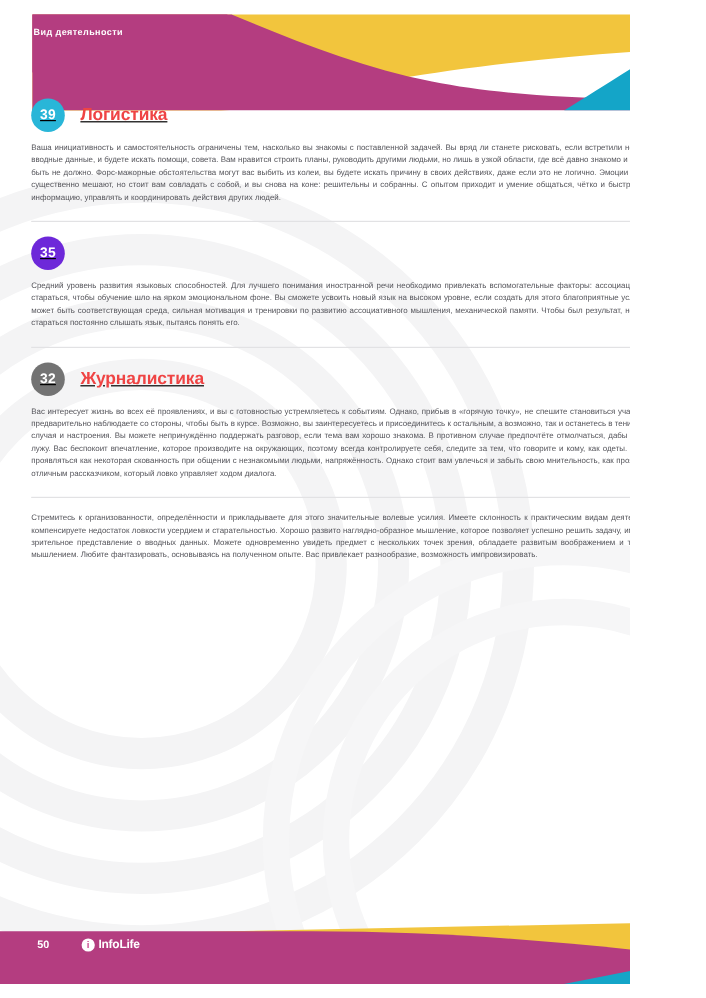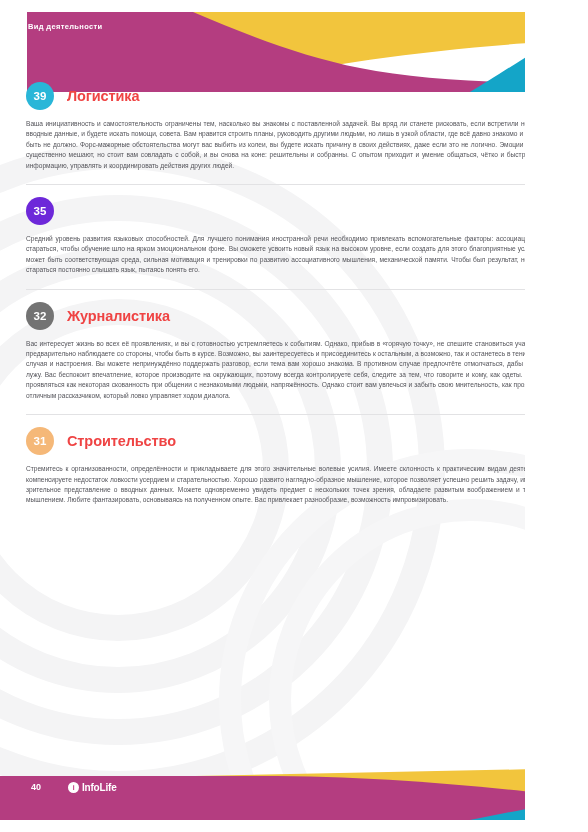--- a/index.html
+++ b/index.html
@@ -66,20 +66,21 @@
     position: relative;
     padding: 0 26px 0 26px;
     margin-bottom: 13px;
   }
 
   .sec-head {
     display: flex;
     align-items: center;
     gap: 13px;
     margin-bottom: 9px;
+    text-decoration: underline;
   }
 
   .badge {
     width: 28px;
     height: 28px;
     border-radius: 50%;
     display: flex;
     align-items: center;
     justify-content: center;
     font-size: 11.5px;
@@ -207,40 +208,36 @@
     <div class="section">
       <div class="sec-head">
         <div class="badge" style="background:#737373">32</div>
         <div class="sec-title">Журналистика</div>
       </div>
       <div class="sec-body">Вас интересует жизнь во всех её проявлениях, и вы с готовностью устремляетесь к событиям. Однако, прибыв в «горячую точку», не спешите становиться участником, а предварительно наблюдаете со стороны, чтобы быть в курсе. Возможно, вы заинтересуетесь и присоединитесь к остальным, а возможно, так и останетесь в тени. Это дело случая и настроения. Вы можете непринуждённо поддержать разговор, если тема вам хорошо знакома. В противном случае предпочтёте отмолчаться, дабы не сесть в лужу. Вас беспокоит впечатление, которое производите на окружающих, поэтому всегда контролируете себя, следите за тем, что говорите и кому, как одеты. Это может проявляться как некоторая скованность при общении с незнакомыми людьми, напряжённость. Однако стоит вам увлечься и забыть свою мнительность, как проявите себя отличным рассказчиком, который ловко управляет ходом диалога.</div>
     </div>
     <div class="divider"></div>
 
     <div class="section">
-      <div class="sec-head">
-        <div class="badge" style="background:#f5b878">31</div>
-        <div class="sec-title">Строительство</div>
-      </div>
       <div class="sec-body">Стремитесь к организованности, определённости и прикладываете для этого значительные волевые усилия. Имеете склонность к практическим видам деятельности и компенсируете недостаток ловкости усердием и старательностью. Хорошо развито наглядно-образное мышление, которое позволяет успешно решить задачу, имея только зрительное представление о вводных данных. Можете одновременно увидеть предмет с нескольких точек зрения, обладаете развитым воображением и творческим мышлением. Любите фантазировать, основываясь на полученном опыте. Вас привлекает разнообразие, возможность импровизировать.</div>
     </div>
 
   </div>
 
   <svg class="footer-band" viewBox="0 0 588 64" preserveAspectRatio="none">
 
     <path d="M0,12 L588,0 L588,52 L0,52 Z" fill="#f2c53d"></path>
 
     <path d="M0,8 L260,8 C380,8 480,18 588,30 L588,52 L0,52 Z" fill="#b43d80"></path>
 
     <path d="M588,30 L588,52 L470,52 C510,44 550,36 588,30 Z" fill="#14a5c8"></path>
 
     <rect x="0" y="52" width="588" height="12" fill="#ffffff"></rect>
   </svg>
 
-  <div class="page-number">40</div>
+  <div class="page-number">50</div>
 
   <div class="brand">
     <span class="brand-mark">i</span>
     <span class="brand-text">InfoLife</span>
   </div>
 
 </div>
 
 </body></html>

